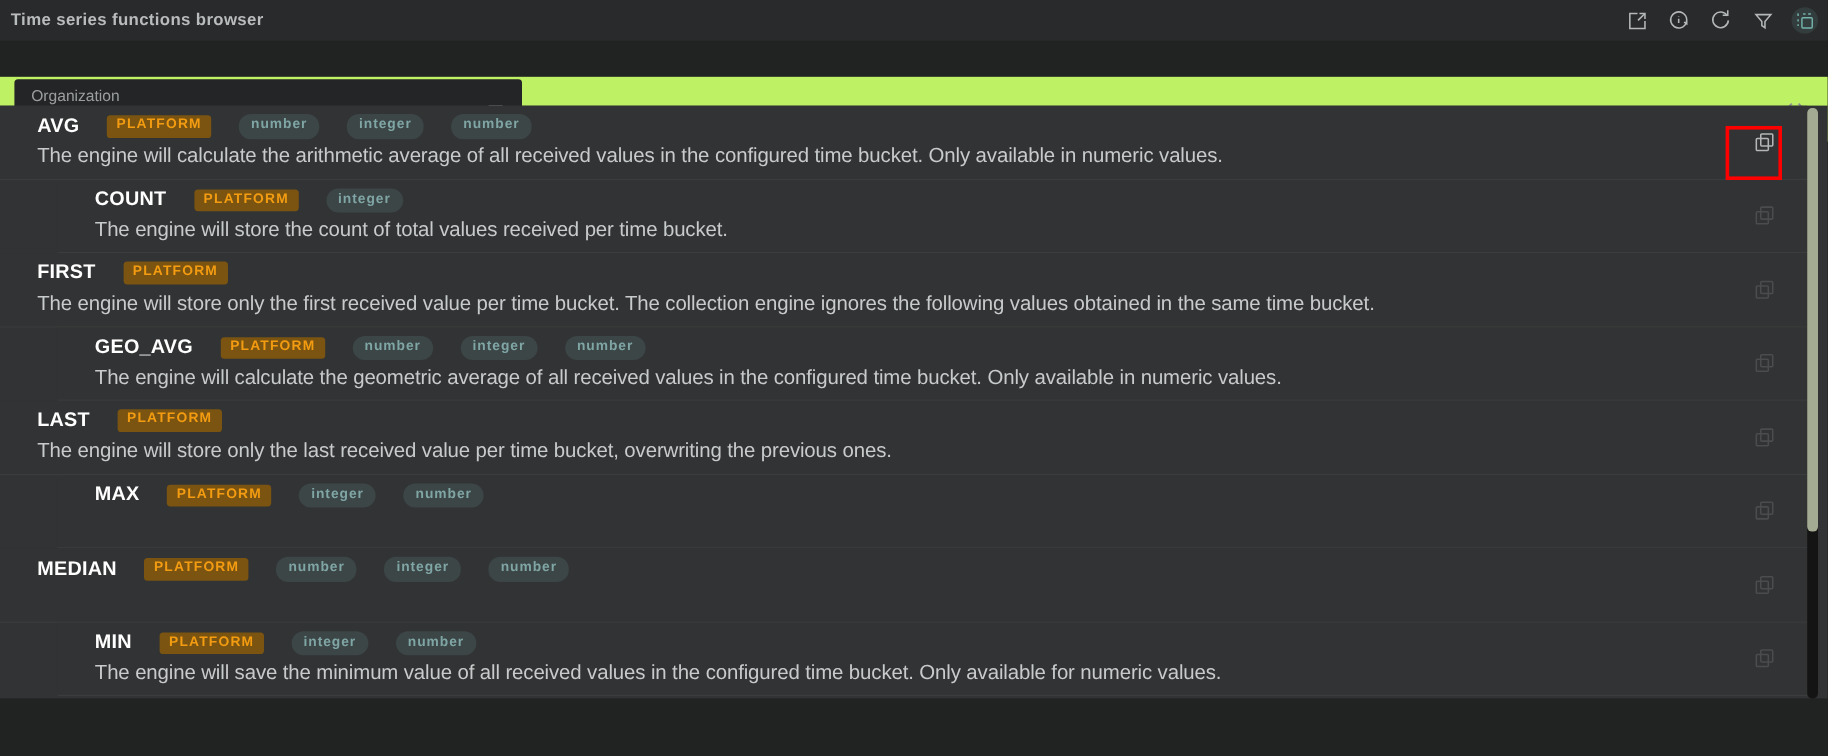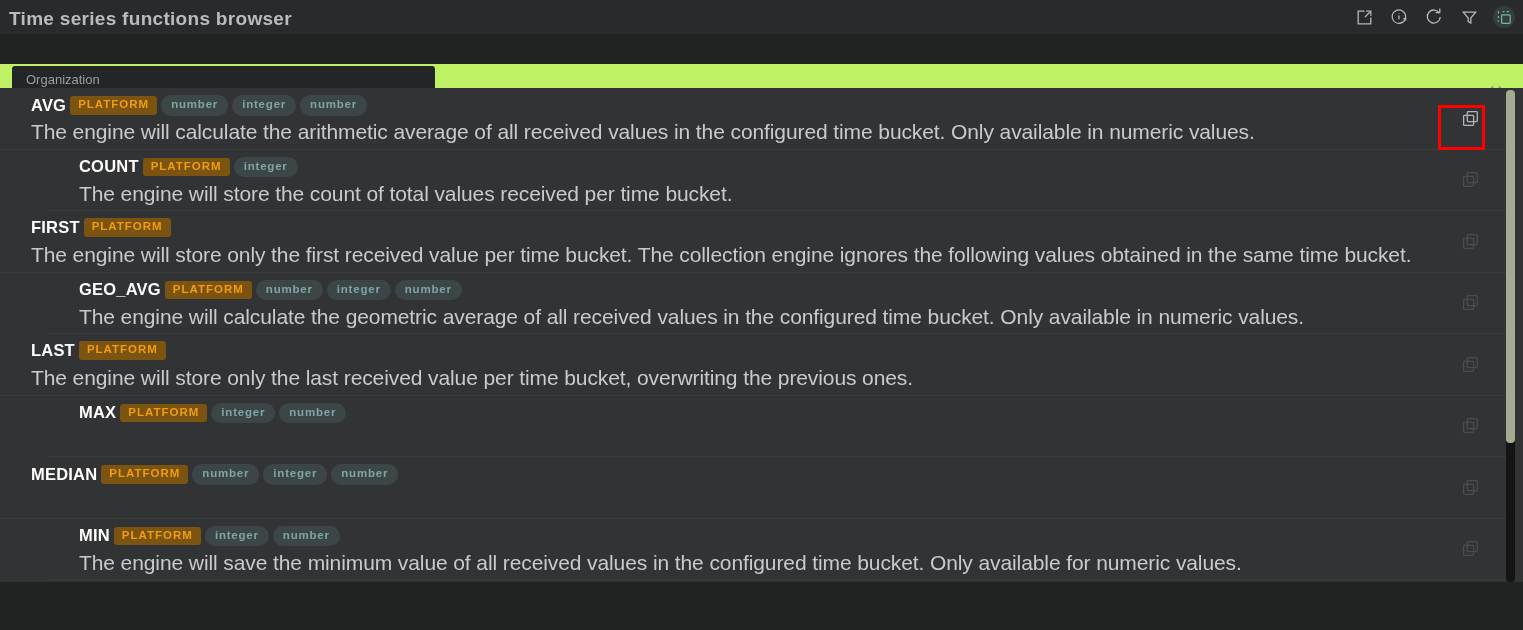--- a/index.html
+++ b/index.html
@@ -25,21 +25,21 @@
   
   .titlebar {
     position: absolute;
     left: 0; top: 0;
     width: 1523px; height: 34px;
     background: #292a2b;
   }
   .title-text {
     position: absolute;
     left: 9px; top: 8px;
-    font-size: 19px;
+    font-size: 14px;
     font-weight: bold;
     letter-spacing: 0.3px;
     color: #b9bcbd;
     white-space: nowrap;
   }
   .title-actions {
     position: absolute;
     right: 8px; top: 0;
     height: 34px;
     display: flex;
@@ -126,21 +126,21 @@
     border-bottom: 1px solid #3b3c3d;
     box-sizing: border-box;
     background: #323334;
   }
   .row.alt { background: #323334; margin-left: 48px; }
   .row-head {
     position: absolute;
     left: 31px; top: 7px;
     display: flex;
     align-items: center;
-    gap: 4px;
+    gap: 23px;
   }
   .fn-name {
     font-size: 16.5px;
     font-weight: bold;
     color: #ffffff;
     letter-spacing: 0.2px;
     white-space: nowrap;
   }
   .badge {
     font-size: 11.5px;
@@ -159,21 +159,21 @@
     background: #3c4647;
     color: #7fa5a4;
     border-radius: 10px;
     font-weight: bold;
     letter-spacing: 0.8px;
     padding: 4px 10px 5px 10px;
   }
   .fn-desc {
     position: absolute;
     left: 31px; top: 32px;
-    font-size: 21px;
+    font-size: 17px;
     color: #c8cbcb;
     white-space: nowrap;
     letter-spacing: -0.1px;
   }
   .copy-btn {
     position: absolute;
     right: 22px; top: 16px;
     width: 28px; height: 28px;
     display: flex;
     align-items: center;

